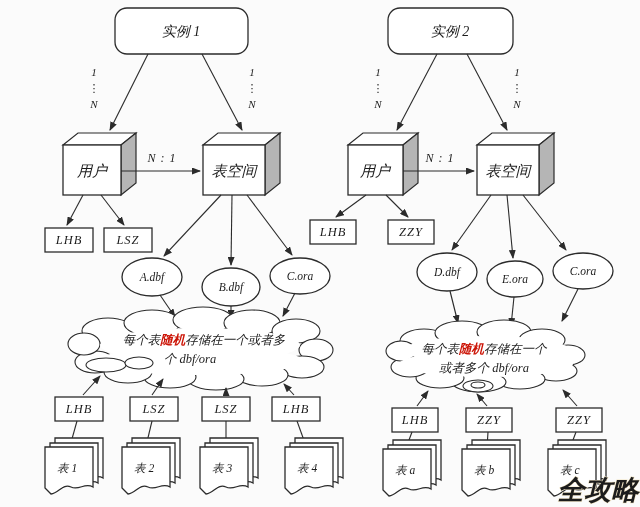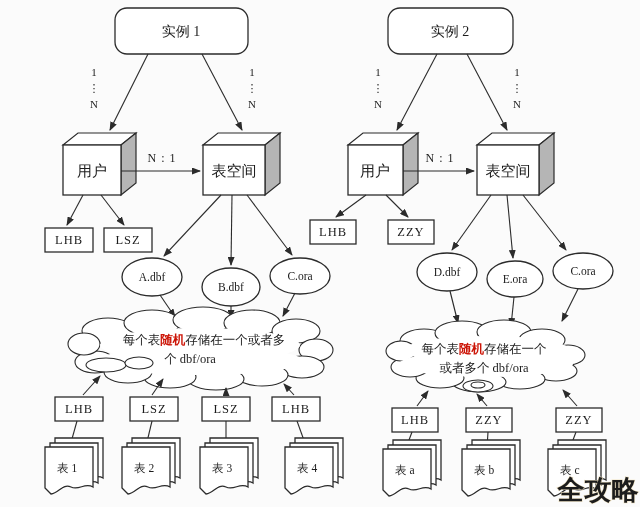--- a/index.html
+++ b/index.html
@@ -1,16 +1,16 @@
 <!DOCTYPE html>
 <html><head>
 <meta charset="utf-8">
 <style>
   html,body{margin:0;padding:0;background:#ffffff;}
-  .stage{width:640px;height:507px;position:relative;background:#fbfbfb;overflow:hidden;}
+  .stage{width:640px;height:507px;position:relative;background:#fbfbfb;overflow:hidden;font-style:italic;}
   svg{display:block;}
   .ln{stroke:#2b2b2b;stroke-width:1.1;fill:none;}
   .shape{stroke:#2b2b2b;stroke-width:1.3;fill:#ffffff;}
   .face-top{stroke:#2b2b2b;stroke-width:1.2;fill:#ffffff;}
   .face-side{stroke:#2b2b2b;stroke-width:1.2;fill:#b5b5b5;}
   .bump{stroke:#2b2b2b;stroke-width:1.1;fill:#ffffff;}
   .cover{fill:#ffffff;stroke:none;}
   text{font-family:"Liberation Serif","DejaVu Sans",serif;fill:#1c1c1c;}
   .cjk14{font-size:14px;}
   .cjk15{font-size:15px;}

